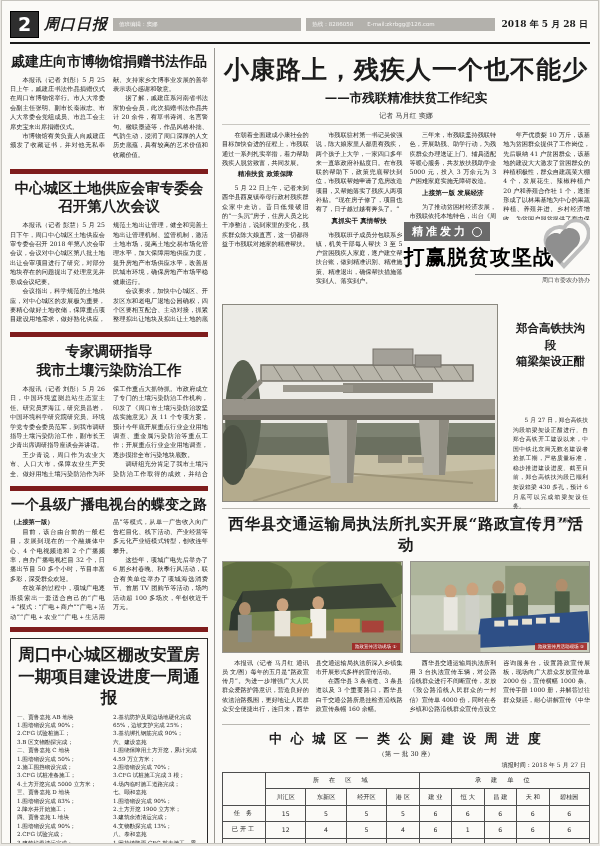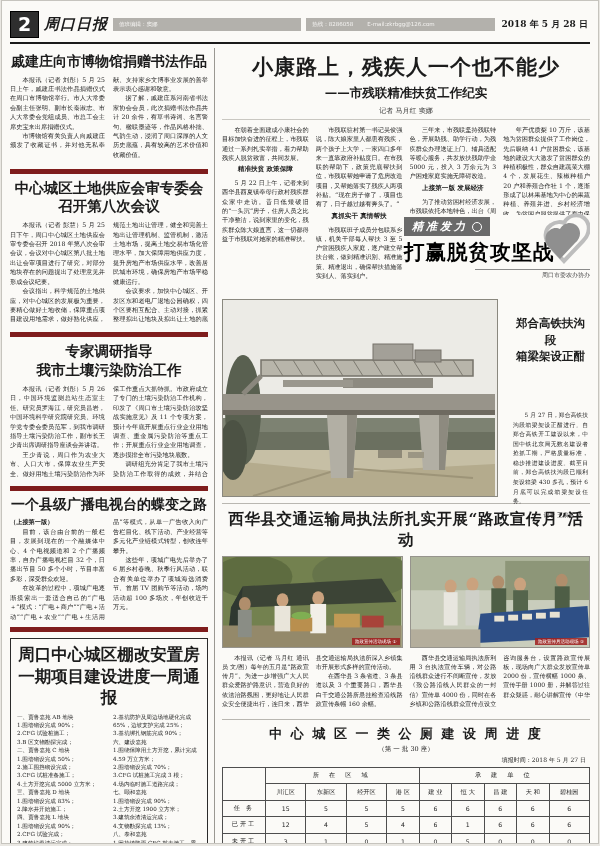--- a/index.html
+++ b/index.html
@@ -30,31 +30,31 @@
   .body2 p{margin:0;text-indent:2em;}
   .lead{font-weight:bold;text-indent:0 !important;}
   .hA1{height:88px;} .hA2{height:106px;} .hA3{height:96px;} .hA4{height:104px;}
   
   .notice{border:1.5px solid #2a2a2a;margin-top:6px;padding:5px 6px 4px 6px;}
   .notice-title{font-size:16.5px;font-weight:bold;text-align:center;line-height:1.3;}
   .nlist{display:flex;gap:8px;margin-top:4px;height:168px;overflow:hidden;}
   .nlist div{flex:1;font-size:5.6px;line-height:1.5;white-space:pre-line;}
   
   .mhead{text-align:center;padding:3px 0 0 0;}
-  .mhead h1{margin:2px 0 0 0;font-size:21px;letter-spacing:1px;font-weight:bold;}
+  .mhead h1{margin:2px 0 0 0;font-size:25px;letter-spacing:1px;font-weight:bold;}
   .msub{font-size:12.5px;font-weight:bold;margin-top:4px;}
   .mby{font-size:7px;color:#3a3a3a;margin:4px 0 3px 0;}
   .mbody{display:flex;gap:7px;height:168px;overflow:hidden;position:relative;border-top:1px solid #c9c7c1;padding-top:5px;}
   .mc{flex:1;font-size:6.2px;line-height:1.5;text-align:justify;overflow:hidden;min-width:0;}
   .mc p{margin:0;text-indent:2em;}
   .mc .sh{font-weight:bold;text-align:center;text-indent:0;margin:3px 0;font-size:6.6px;}
   .mc.pad{padding-bottom:80px;}
   .promo{position:absolute;right:0;bottom:2px;width:186px;height:76px;background:#fbfaf7;}
   .promo-banner{display:inline-block;background:#6a6a6a;color:#fff;font-weight:bold;font-size:11px;
-                padding:2px 8px;letter-spacing:3px;position:relative;font-family:"DejaVu Sans",sans-serif;font-style:italic;}
+                padding:2px 8px;letter-spacing:3px;position:relative;font-family:"DejaVu Sans",sans-serif;}
   .promo-dot{display:inline-block;width:8px;height:8px;border:1.5px solid #fff;border-radius:50%;
              vertical-align:middle;margin-left:4px;}
   .promo-slogan{font-size:20.5px;font-weight:bold;color:#000000;letter-spacing:1px;margin-top:2px;white-space:nowrap;}
   .promo-credit{font-size:6px;color:#4a4a4a;text-align:right;border-top:1px solid #8a8a8a;
                 width:62%;margin-left:auto;margin-top:3px;padding-top:1px;}
   .promo svg{position:absolute;right:-6px;top:-10px;}
   
   .prow{display:flex;gap:13px;margin-top:6px;height:198px;}
   .bphoto{width:274px;border:1px solid #8a887f;background:#eceae5;flex:none;}
   .pcap{flex:1;padding:2px 2px 0 2px;min-width:0;}

